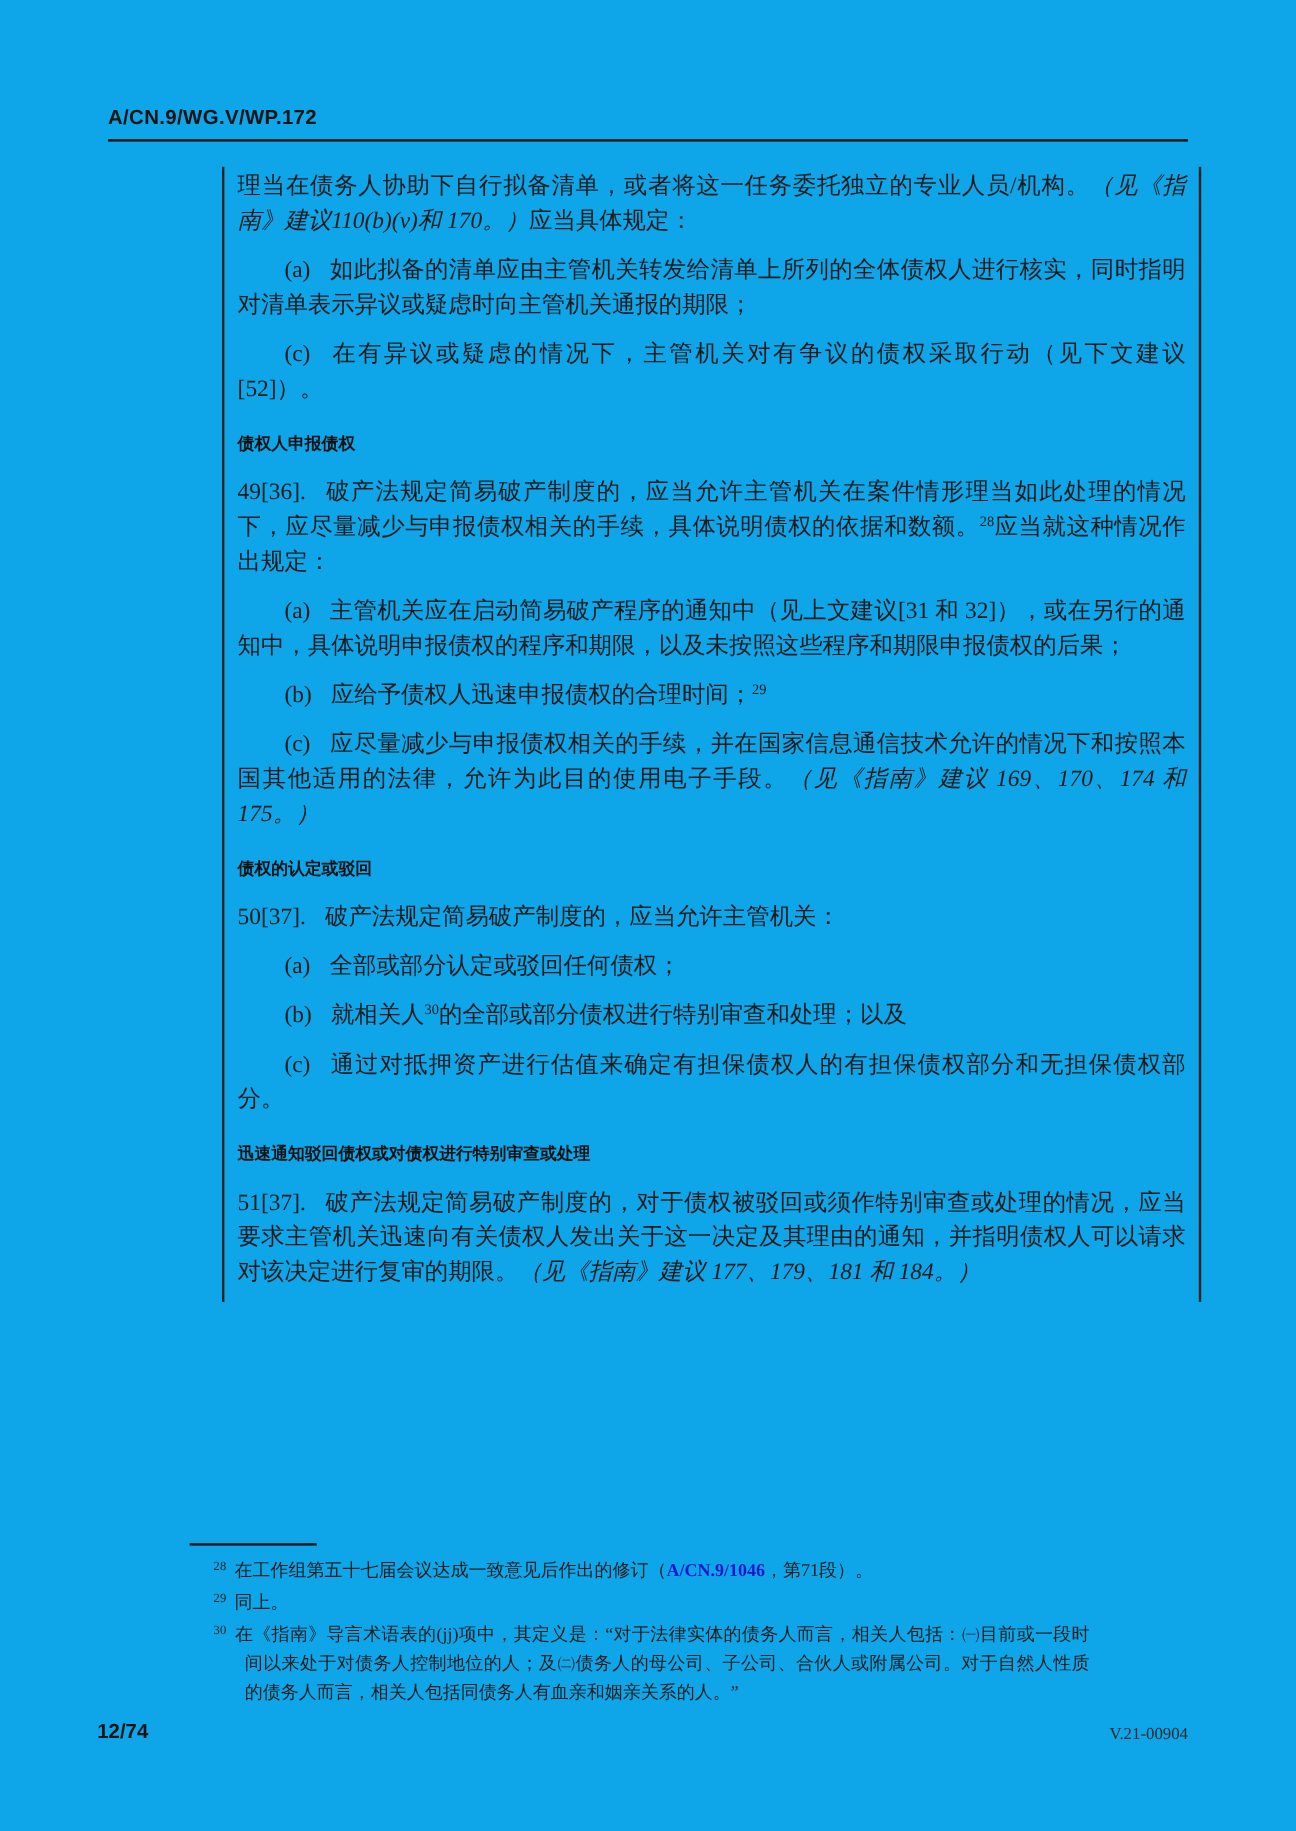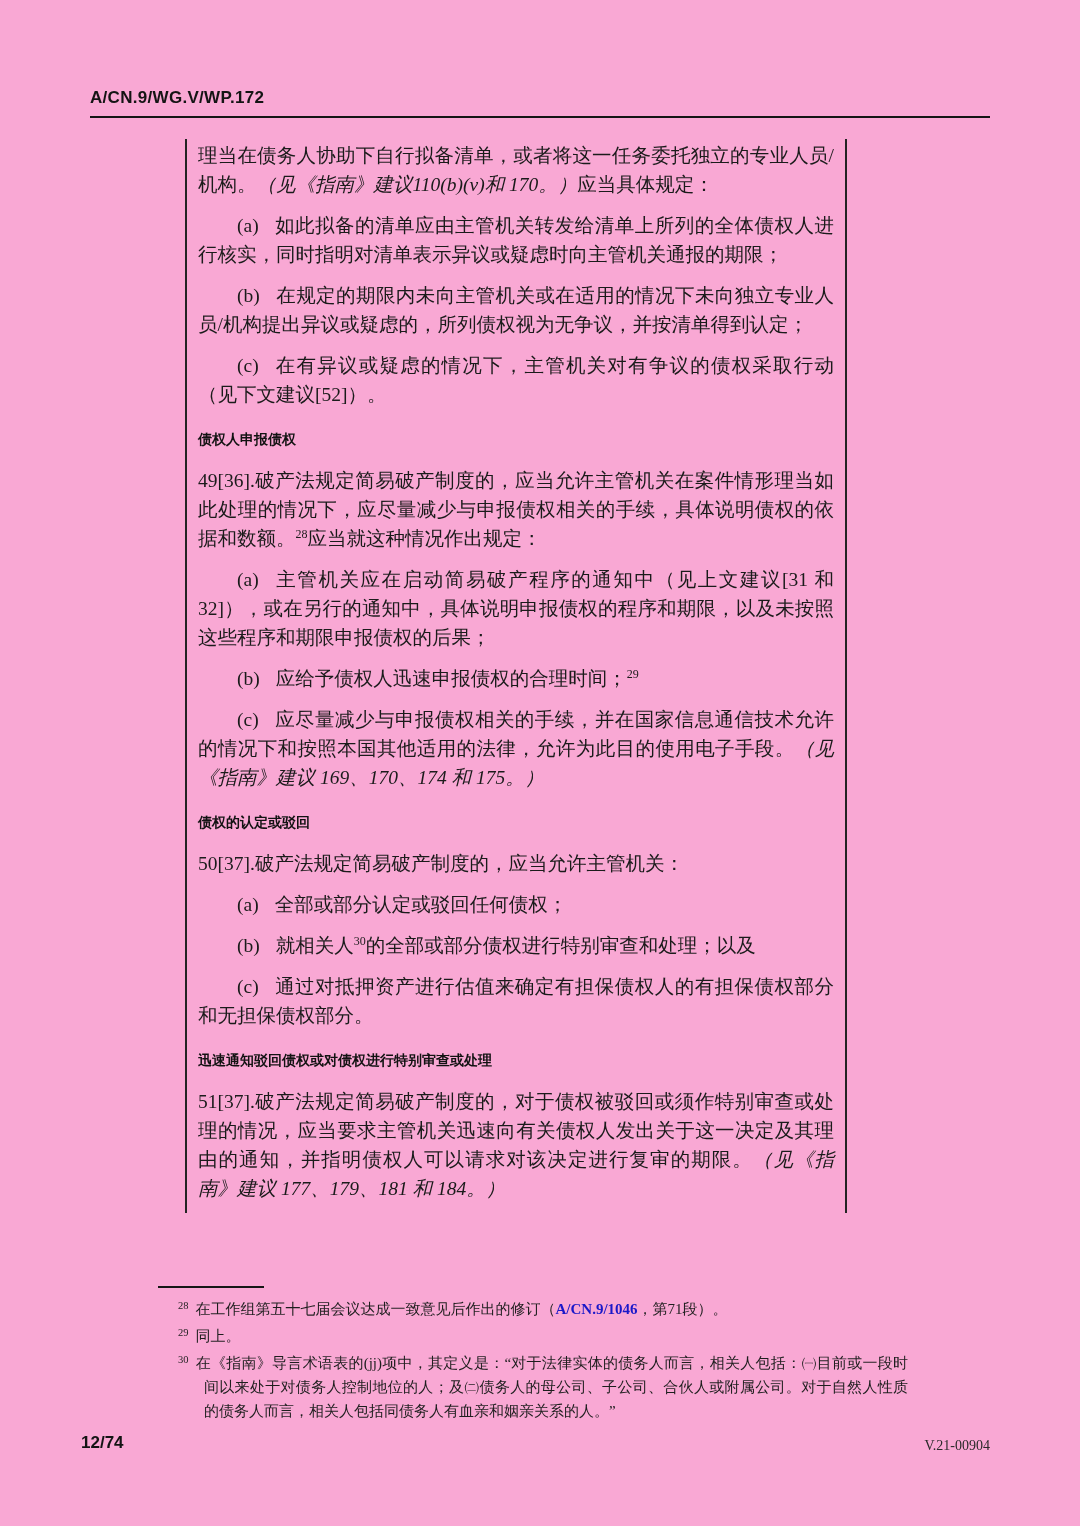--- a/index.html
+++ b/index.html
@@ -1,49 +1,49 @@
 <!DOCTYPE html>
 <html lang="zh" style="--link-color: #1a18c9;"><head>
 <meta charset="utf-8">
 <style>
   * { margin:0; padding:0; box-sizing:border-box; }
   html,body { background:#e8e8e8; }
   .page {
     position:relative;
     width:1080px; height:1526px;
     margin:0 auto;
-    background:#f9a8d4;
+    background:#0ea5e9;
     font-family:"Liberation Serif", serif;
     color:#1b1b1b;
     overflow:hidden;
   }
   
   .doc-symbol {
     position:absolute; left:90px; top:88px;
     font-family:"Liberation Sans", sans-serif;
     font-weight:700; font-size:17px; letter-spacing:.3px; color:#141414;
   }
   .header-rule {
     position:absolute; left:90px; top:116px;
     width:900px; height:2px; background:#151515;
   }
   
   .content {
     position:absolute; left:185px; top:139px;
-    width:662px;
+    width:816px;
     border-left:2px solid #242424;
     border-right:2px solid #242424;
     padding:2px 11px 10px 11px;
     font-size:19.5px; line-height:29px;
     text-align:justify;
   }
   .body-p { margin:0 0 12px; }
   .body-p.sub { text-indent:2em; }
   .sub-label { margin-right:16px; }
-  .para-num { margin-right:0; }
+  .para-num { margin-right:16px; }
   .heading {
     font-family:"Liberation Sans", sans-serif;
     font-weight:700; font-size:14px; line-height:29px;
     margin:16px 0 12px; color:#121212; text-align:left;
   }
   .kaiti { font-style:italic; }
   sup.body-fn {
     font-size:12px; line-height:0; vertical-align:7px; letter-spacing:0;
   }
   
@@ -72,21 +72,20 @@
 
   <span class="doc-symbol">A/CN.9/WG.V/WP.172</span>
   <div class="header-rule"></div>
 
   <main class="content">
 
     <p class="body-p"><span>理当在债务人协助下自行拟备清单，或者将这一任务委托独立的专业人员/机构。</span><span class="kaiti">（见《指南》建议110(b)(v)和 170。）</span><span>应当具体规定：</span></p>
 
     <p class="body-p sub"><span class="sub-label">(a)</span><span>如此拟备的清单应由主管机关转发给清单上所列的全体债权人进行核实，同时指明对清单表示异议或疑虑时向主管机关通报的期限；</span></p>
 
-    <p class="body-p sub"><span class="sub-label">(b)</span><span>在规定的期限内未向主管机关或在适用的情况下未向独立专业人员/机构提出异议或疑虑的，所列债权视为无争议，并按清单得到认定；</span></p>
 
     <p class="body-p sub"><span class="sub-label">(c)</span><span>在有异议或疑虑的情况下，主管机关对有争议的债权采取行动（见下文建议[52]）。</span></p>
 
     <h2 class="heading">债权人申报债权</h2>
 
     <p class="body-p"><span class="para-num">49[36].</span><span>破产法规定简易破产制度的，应当允许主管机关在案件情形理当如此处理的情况下，应尽量减少与申报债权相关的手续，具体说明债权的依据和数额。</span><sup class="body-fn">28</sup><span>应当就这种情况作出规定：</span></p>
 
     <p class="body-p sub"><span class="sub-label">(a)</span><span>主管机关应在启动简易破产程序的通知中（见上文建议[31 和 32]），或在另行的通知中，具体说明申报债权的程序和期限，以及未按照这些程序和期限申报债权的后果；</span></p>
 
     <p class="body-p sub"><span class="sub-label">(b)</span><span>应给予债权人迅速申报债权的合理时间；</span><sup class="body-fn">29</sup></p>

